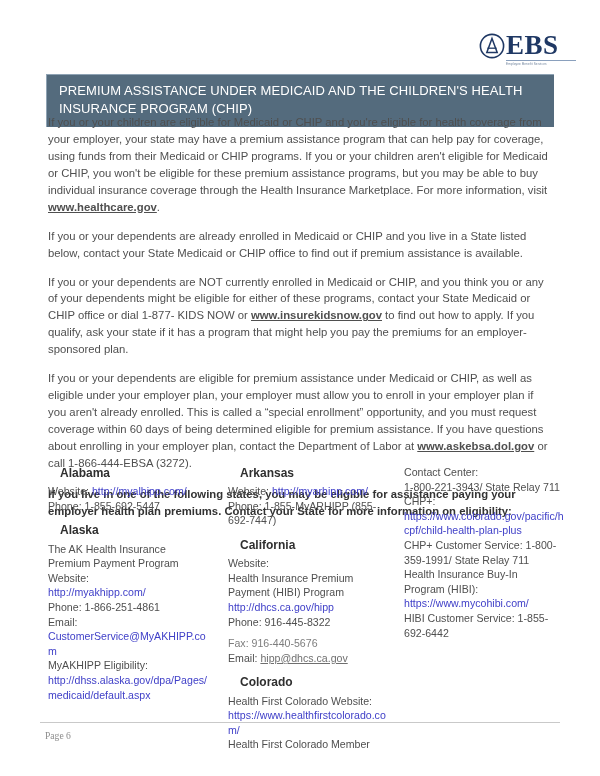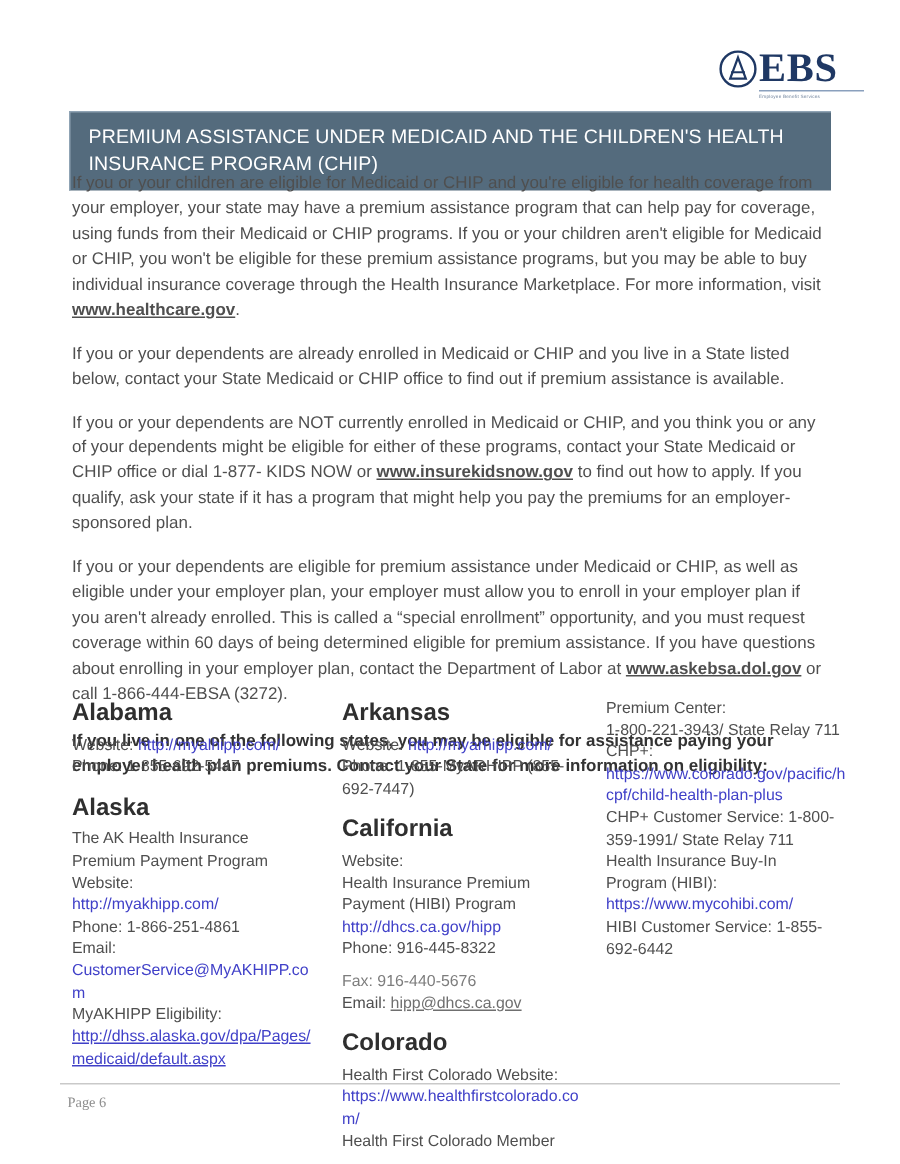--- a/index.html
+++ b/index.html
@@ -112,44 +112,44 @@
     gap: 0px;
   }
   .col {
     box-sizing: border-box;
   }
   .col-1 { width: 180px; padding-right: 14px; }
   .col-2 { width: 176px; padding-right: 14px; }
   .col-3 { width: 160px; }
 
   .state-name {
-    font-size: 16px;
+    font-size: 12px;
     font-weight: 700;
     color: #2f2f2f;
-    margin: 0 0 3px 0;
+    margin: 0 0 3px 12px;
     line-height: 1.35;
   }
   .state-block {
     margin-bottom: 9px;
   }
   .line {
     font-size: 10.6px;
     line-height: 1.38;
     color: #4f4f4f;
     margin: 0;
     word-break: break-word;
   }
   .line.muted { color: #7d7d7d; }
   .line.gap { margin-top: 7px; }
   a.weblink {
     color: #4040c8;
     text-decoration: none;
     word-break: break-all;
   }
-  a.weblink.ul { text-decoration: underline; }
+  a.weblink.ul { }
   a.graylink {
     color: #6f6f6f;
     text-decoration: underline;
     word-break: break-all;
   }
 
   
   .footer-rule {
     position: absolute;
     left: 40px;
@@ -253,21 +253,21 @@
       <p class="line">Health First Colorado Website:</p>
       <p class="line"><a class="weblink" href="#">https://www.healthfirstcolorado.com/</a></p>
       <p class="line">Health First Colorado Member</p>
     </div>
 
   </div>
 
   <div class="col col-3">
 
     <div class="state-block">
-      <p class="line">Premium Center:</p>
+      <p class="line">Contact Center:</p>
       <p class="line">1-800-221-3943/ State Relay 711</p>
       <p class="line">CHP+:</p>
       <p class="line"><a class="weblink" href="#">https://www.colorado.gov/pacific/hcpf/child-health-plan-plus</a></p>
       <p class="line">CHP+ Customer Service: 1-800-359-1991/ State Relay 711</p>
       <p class="line">Health Insurance Buy-In</p>
       <p class="line">Program (HIBI):</p>
       <p class="line"><a class="weblink" href="#">https://www.mycohibi.com/</a></p>
       <p class="line">HIBI Customer Service: 1-855-692-6442</p>
     </div>
 

